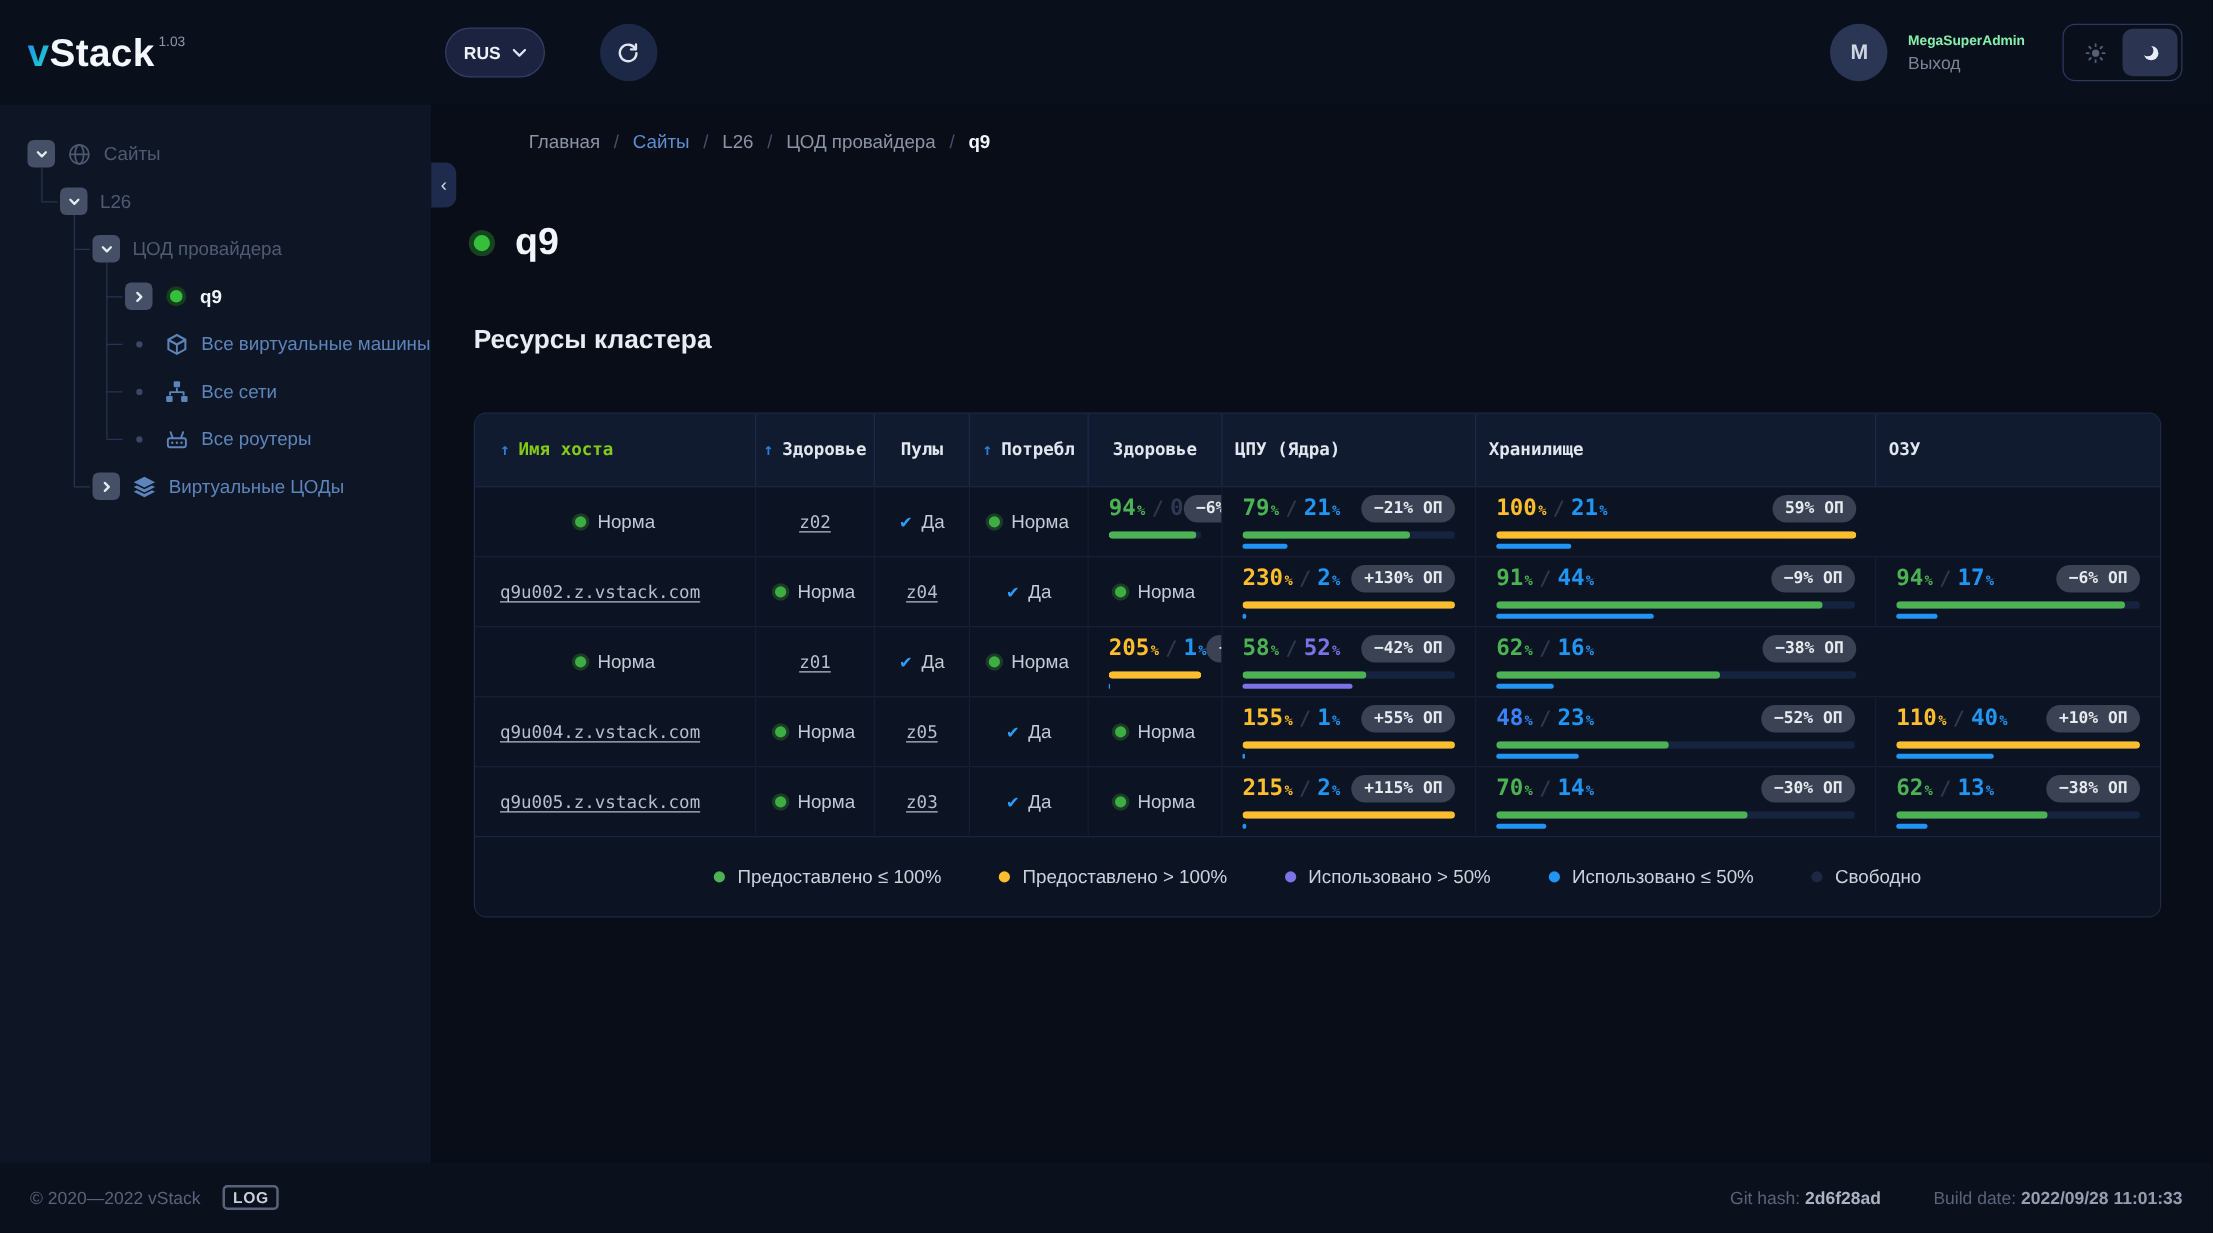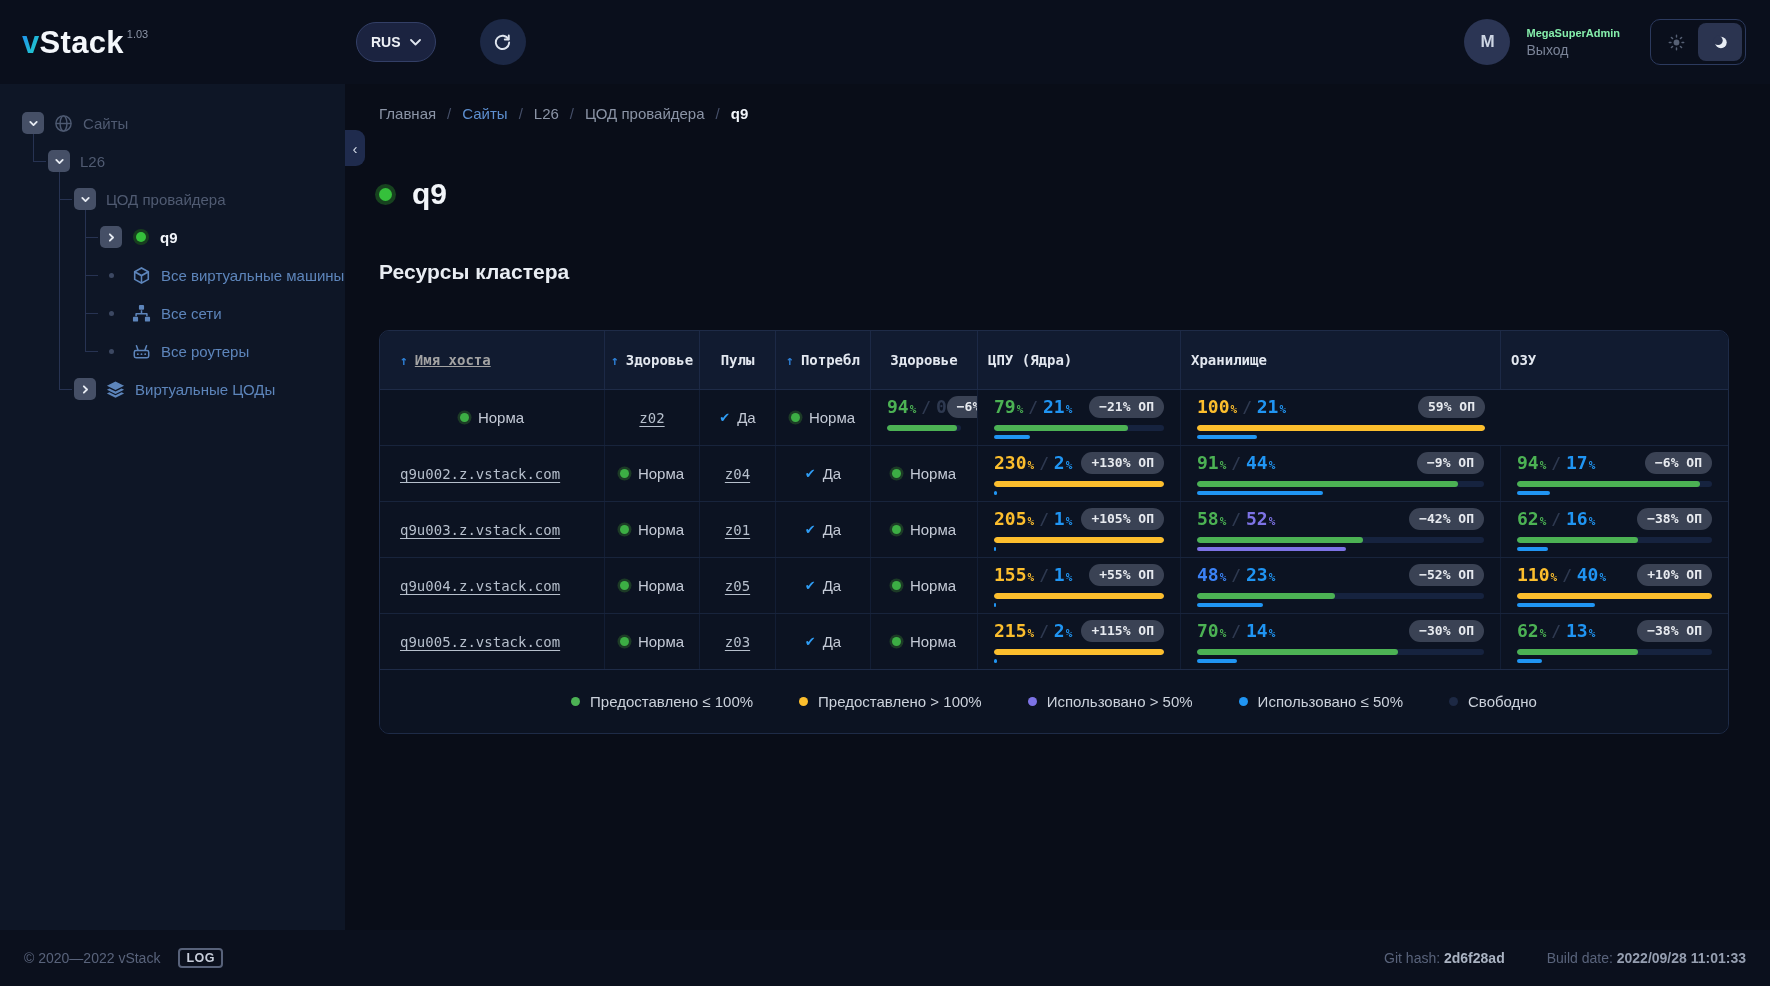--- a/index.html
+++ b/index.html
@@ -45,40 +45,40 @@
   .t-link .tree-label{color:#5d85bb;}
   .t-active .tree-label{color:#f2f5fa;font-weight:bold;}
   .tree .icon{display:flex;color:#5d85bb;}
   .t-dim .icon{color:#4d5971;}
   .status-dot{width:10px;height:10px;border-radius:50%;background:#35c03b;box-shadow:0 0 0 3px #173d1f;margin:0 4px;}
 
   
   .main{flex:1;position:relative;background:#090d18;padding-left:34px;box-sizing:border-box;}
   .collapse-tab{position:absolute;left:0;top:46px;width:20px;height:36px;background:#1f2b4d;border:none;
     border-radius:0 9px 9px 0;color:#d3dae6;font-size:15px;display:flex;align-items:center;justify-content:center;cursor:pointer;padding:0;}
-  .breadcrumb{padding-top:21px;display:flex;align-items:center;font-size:15px;}
+  .breadcrumb{padding-top:21px;display:flex;align-items:center;font-size:15px;margin-left:44px;}
   .crumb{color:#8b94a6;cursor:pointer;}
   .crumb.accent{color:#5d8fd0;}
   .crumb.current{color:#f2f5fa;font-weight:bold;cursor:default;}
   .crumb-sep{color:#46506a;margin:0 11px;}
   .page-title{margin-top:55px;display:flex;align-items:center;gap:20px;}
   .page-title-dot{width:13px;height:13px;border-radius:50%;background:#35c03b;box-shadow:0 0 0 4px #17421f;}
   .page-title-text{font-size:30px;font-weight:bold;color:#f2f5f9;}
   .section-title{margin-top:49px;font-size:21px;font-weight:bold;color:#e9edf3;}
 
   
   .table{width:1350px;margin-top:46px;border:1px solid #1e2b47;border-radius:10px;background:#0c1322;overflow:hidden;box-sizing:border-box;}
   .thead,.trow{display:grid;grid-template-columns:225px 95px 76px 95px 107px 203px 320px 227px;}
   .thead{height:58px;background:#111b30;border-bottom:1px solid #1e2b47;}
   .th{display:flex;align-items:center;font-family:"DejaVu Sans Mono","Liberation Mono",monospace;font-weight:bold;
     font-size:14px;color:#e2e7ef;padding:0 10px;border-right:1px solid #1c2946;overflow:hidden;white-space:nowrap;cursor:pointer;}
   .th:last-child{border-right:none;}
   .th.align-center{justify-content:center;}
   .th.first{padding-left:20px;}
-  .th.accent .th-label{color:#a3a3a3;text-decoration:underline;}
+  .th.accent .th-label{color:#84cc16;}
   .sort-arrow{color:#2d7ed3;margin-right:7px;font-size:13px;}
   .trow{height:55px;border-bottom:1px solid #18243c;background:#0c1322;}
   .trow:last-of-type{border-bottom:1px solid #1e2b47;}
   .td{display:flex;align-items:center;border-right:1px solid #131e35;overflow:hidden;}
   .td:last-child{border-right:none;}
   .td.center{justify-content:center;}
   .host-link,.pool-link{font-family:"DejaVu Sans Mono","Liberation Mono",monospace;font-size:14px;color:#b6bfcc;
     text-decoration:underline;text-underline-offset:3px;cursor:pointer;}
   .td-host{padding-left:20px;}
   .health-dot{width:9px;height:9px;border-radius:50%;background:#3cae44;box-shadow:0 0 0 2.5px #1c3b26;margin-right:9px;}
@@ -431,23 +431,20 @@
                 </span>
                 <span class="res-badge">−6% ОП</span>
               </div>
               <div class="bar-track" style="background: rgb(22, 35, 63);">
                 <div class="bar-fill" style="width: 94%; background: rgb(76, 178, 84);"></div>
               </div>
               <div class="bar-used" style="width: 17%; background: rgb(32, 149, 243);"></div>
             </div>
           </div>
           <div class="trow">
-            <div class="td td-host">
-              <a class="host-link">q9u003.z.vstack.com</a>
-            </div>
             <div class="td center">
               <span class="health-dot"></span>
               <span class="health-text">Норма</span>
             </div>
             <div class="td center">
               <a class="pool-link">z01</a>
             </div>
             <div class="td center">
               <span class="check">✔</span>
               <span class="health-text">Да</span>

